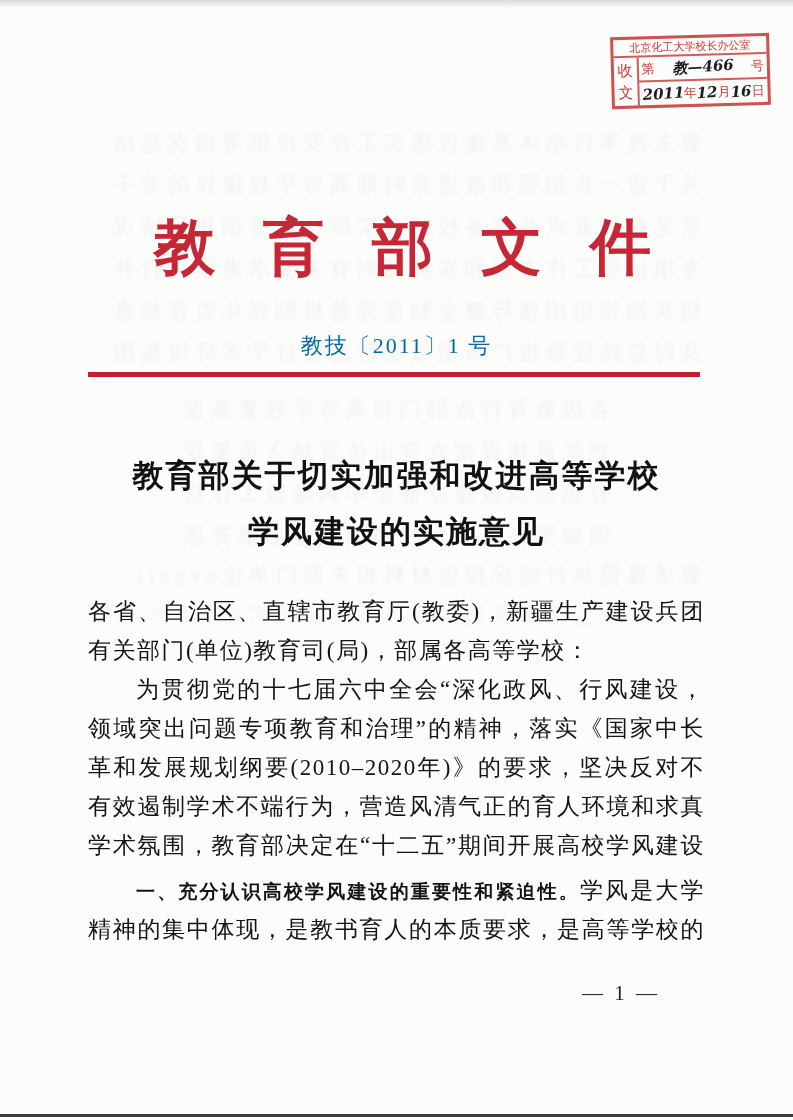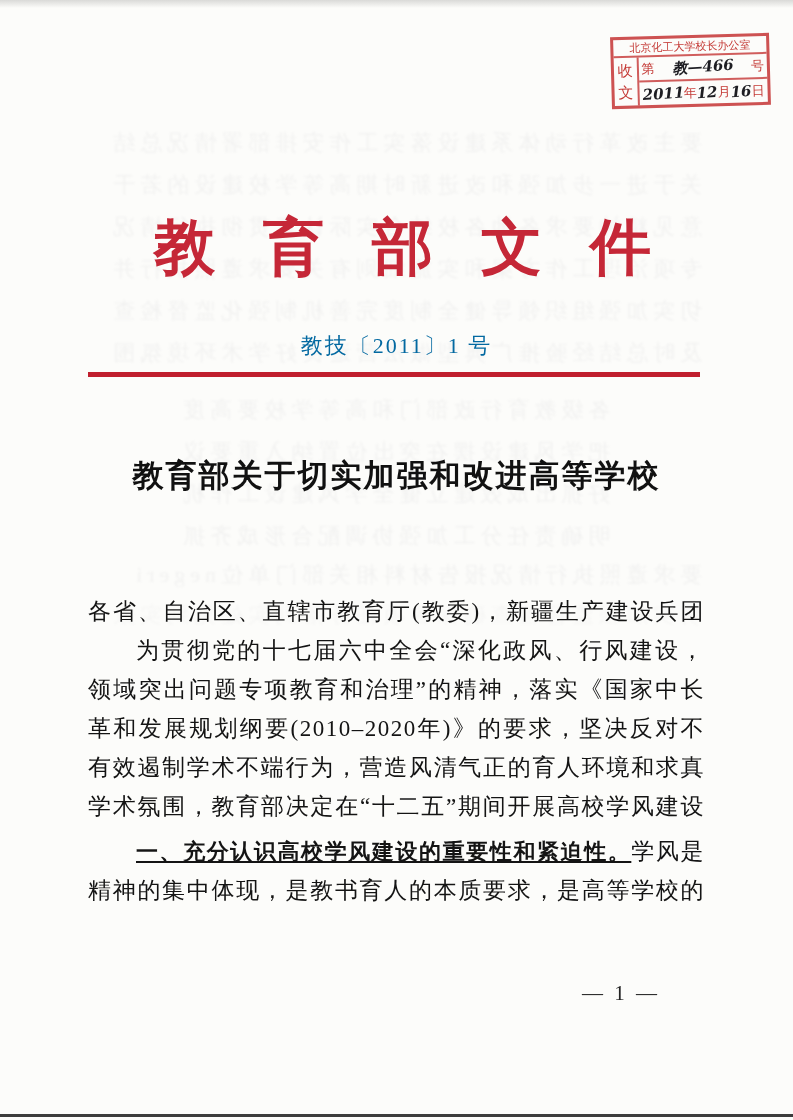--- a/index.html
+++ b/index.html
@@ -47,21 +47,21 @@
   .doc-title{position:absolute;top:448px;left:0;width:100%;text-align:center;
     font-size:31px;font-weight:bold;line-height:56px;color:#111;letter-spacing:2px;}
   
   .body-text{position:absolute;top:592px;left:88px;width:617px;
     font-size:23px;color:#141414;}
   .bline{height:39px;line-height:39px;letter-spacing:1.5px;white-space:nowrap;}
   .jl{white-space:normal;text-align:justify;text-justify:inter-character;
     text-align-last:justify;height:39px;overflow:hidden;}
   .indent{padding-left:48px;}
   .p2{margin-top:6px;}
-  .bold-seg{font-weight:bold;font-family:"Liberation Sans",sans-serif;font-size:22px;text-decoration:underline;}
+  .bold-seg{font-weight:bold;font-family:"Liberation Sans",sans-serif;font-size:19px;}
   .page-number{position:absolute;top:981px;right:133px;font-size:21px;
     letter-spacing:3px;color:#222;}
 </style>
 </head>
 <body>
 
 <div class="page">
 
   <div class="scan-top-band"></div>
 
@@ -102,24 +102,26 @@
       </div>
     </div>
   </div>
 
   <div class="agency-title">教育部文件</div>
   <div class="doc-number">教技〔2011〕1 号</div>
   <div class="red-rule"></div>
 
   <div class="doc-title">
     <div>教育部关于切实加强和改进高等学校</div>
+    <div>学风建设的实施意见</div>
   </div>
 
   <div class="body-text">
     <div class="bline jl">各省、自治区、直辖市教育厅(教委)，新疆生产建设兵团教育局，</div>
+    <div class="bline">有关部门(单位)教育司(局)，部属各高等学校：</div>
     <div class="bline jl indent">为贯彻党的十七届六中全会“深化政风、行风建设，开展道德</div>
     <div class="bline jl">领域突出问题专项教育和治理”的精神，落实《国家中长期教育改</div>
     <div class="bline jl">革和发展规划纲要(2010–2020年)》的要求，坚决反对不良学风，</div>
     <div class="bline jl">有效遏制学术不端行为，营造风清气正的育人环境和求真务实的</div>
     <div class="bline jl">学术氛围，教育部决定在“十二五”期间开展高校学风建设专项教</div>
     <div class="bline jl indent p2">
       <span class="bold-seg">一、充分认识高校学风建设的重要性和紧迫性。</span><span>学风是大学</span>
     </div>
     <div class="bline jl">精神的集中体现，是教书育人的本质要求，是高等学校的立校之</div>
   </div>

